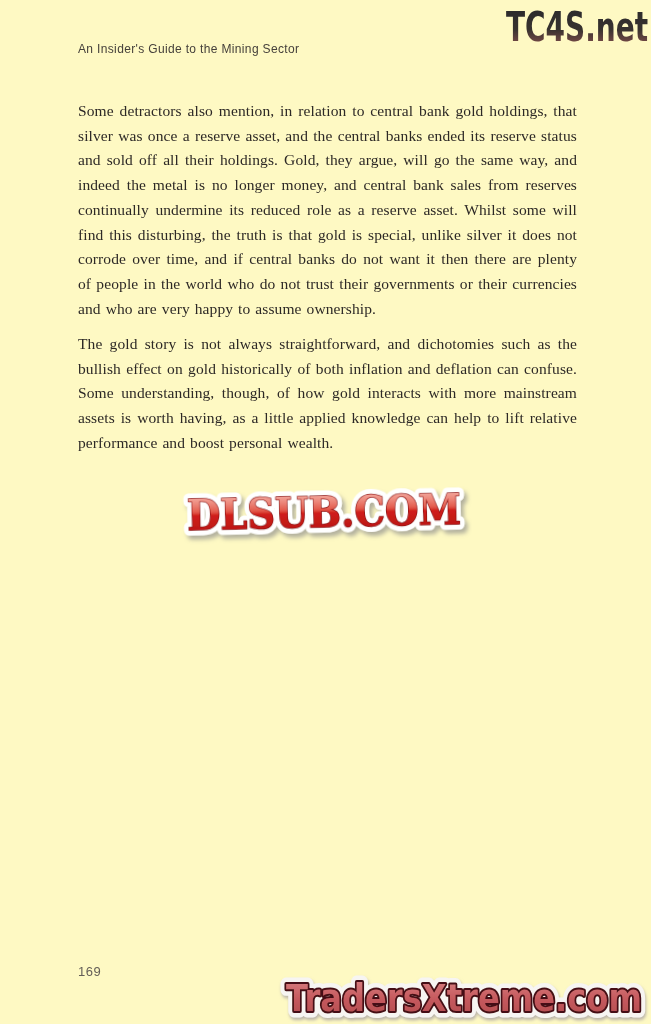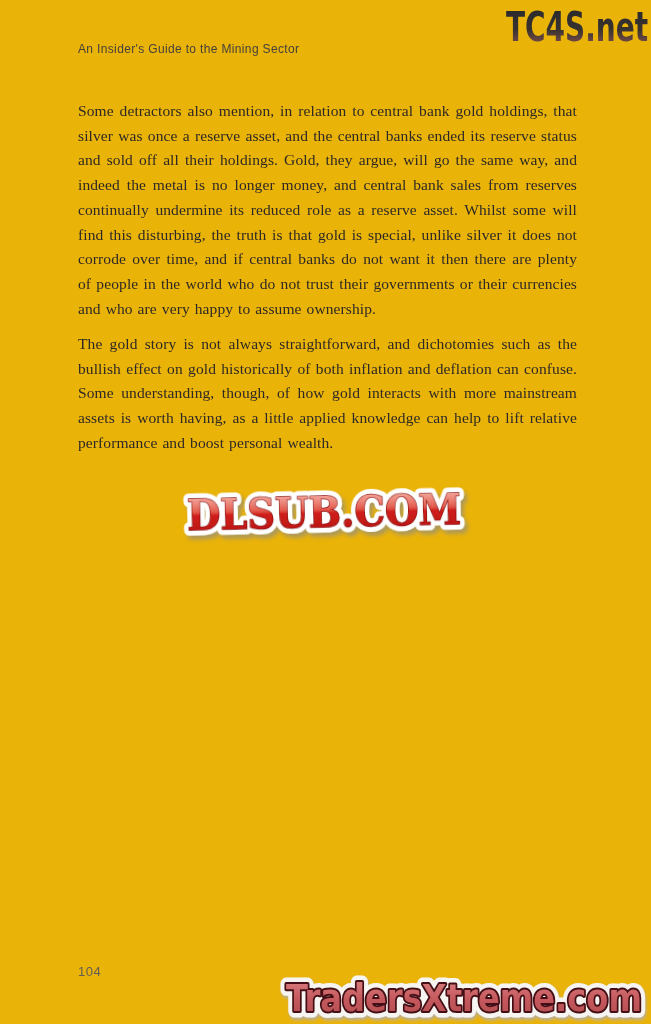--- a/index.html
+++ b/index.html
@@ -5,21 +5,21 @@
   html, body {
     margin: 0;
     padding: 0;
     background: #ffffff;
     font-family: "Liberation Serif", serif;
   }
   .page {
     position: relative;
     width: 651px;
     height: 1024px;
-    background: #eab308;
+    background: #fef9c3;
     overflow: hidden;
   }
   .running-header {
     position: absolute;
     left: 78px;
     top: 42px;
     font-family: "Liberation Sans", sans-serif;
     font-size: 12px;
     letter-spacing: 0.35px;
     color: #46413b;
@@ -113,21 +113,21 @@
         <feDropShadow dx="3" dy="4" stdDeviation="2.2" flood-color="#8a8a8a" flood-opacity="0.65"></feDropShadow>
       </filter>
     </defs>
     <g filter="url(#dlsubShadow)">
       <text x="148" y="47" text-anchor="middle" font-family="'DejaVu Serif', serif" font-weight="bold" font-size="42" textLength="274" lengthAdjust="spacingAndGlyphs" fill="none" stroke="#ffffff" stroke-width="11" stroke-linejoin="round" paint-order="stroke">DLSUB.COM</text>
       <text x="148" y="47" text-anchor="middle" font-family="'DejaVu Serif', serif" font-weight="bold" font-size="42" textLength="274" lengthAdjust="spacingAndGlyphs" fill="url(#dlsubGrad)" stroke="#8e0e0e" stroke-width="1.6" stroke-linejoin="round" paint-order="stroke">DLSUB.COM</text>
       <text x="148" y="47" text-anchor="middle" font-family="'DejaVu Serif', serif" font-weight="bold" font-size="42" textLength="274" lengthAdjust="spacingAndGlyphs" fill="url(#dlsubGloss)">DLSUB.COM</text>
     </g>
   </svg>
 
-  <div class="page-number">104</div>
+  <div class="page-number">169</div>
 
   <svg class="traders-logo" viewBox="0 0 372 54">
     <defs>
       <linearGradient id="txGrad" x1="0" y1="0" x2="0" y2="1">
         <stop offset="0" stop-color="#d98183"></stop>
         <stop offset="0.5" stop-color="#c65a5e"></stop>
         <stop offset="1" stop-color="#b04a4e"></stop>
       </linearGradient>
       <filter id="txShadow" x="-10%" y="-25%" width="120%" height="160%">
         <feDropShadow dx="1" dy="2.5" stdDeviation="1.6" flood-color="#b5aea8" flood-opacity="0.9"></feDropShadow>

